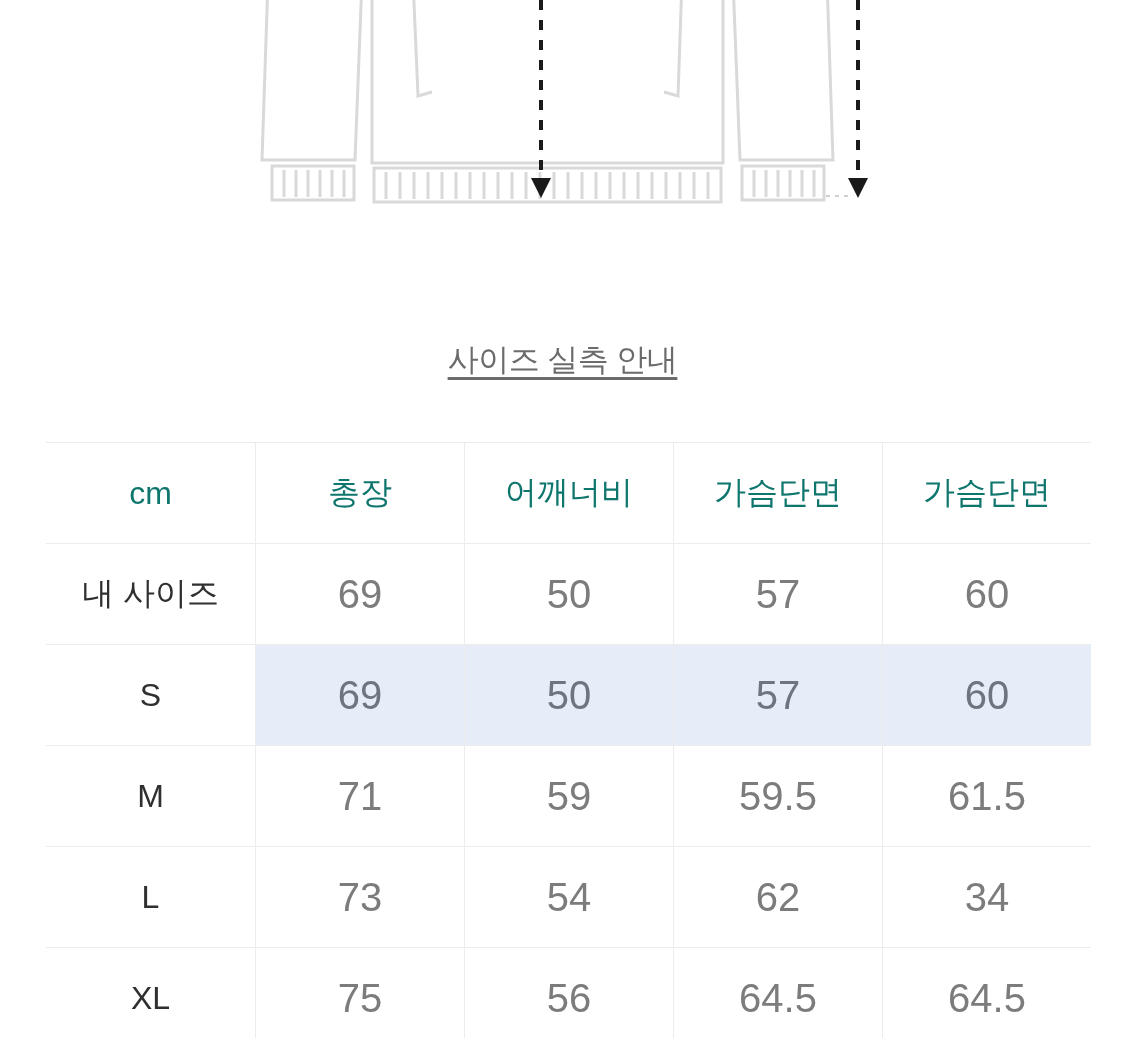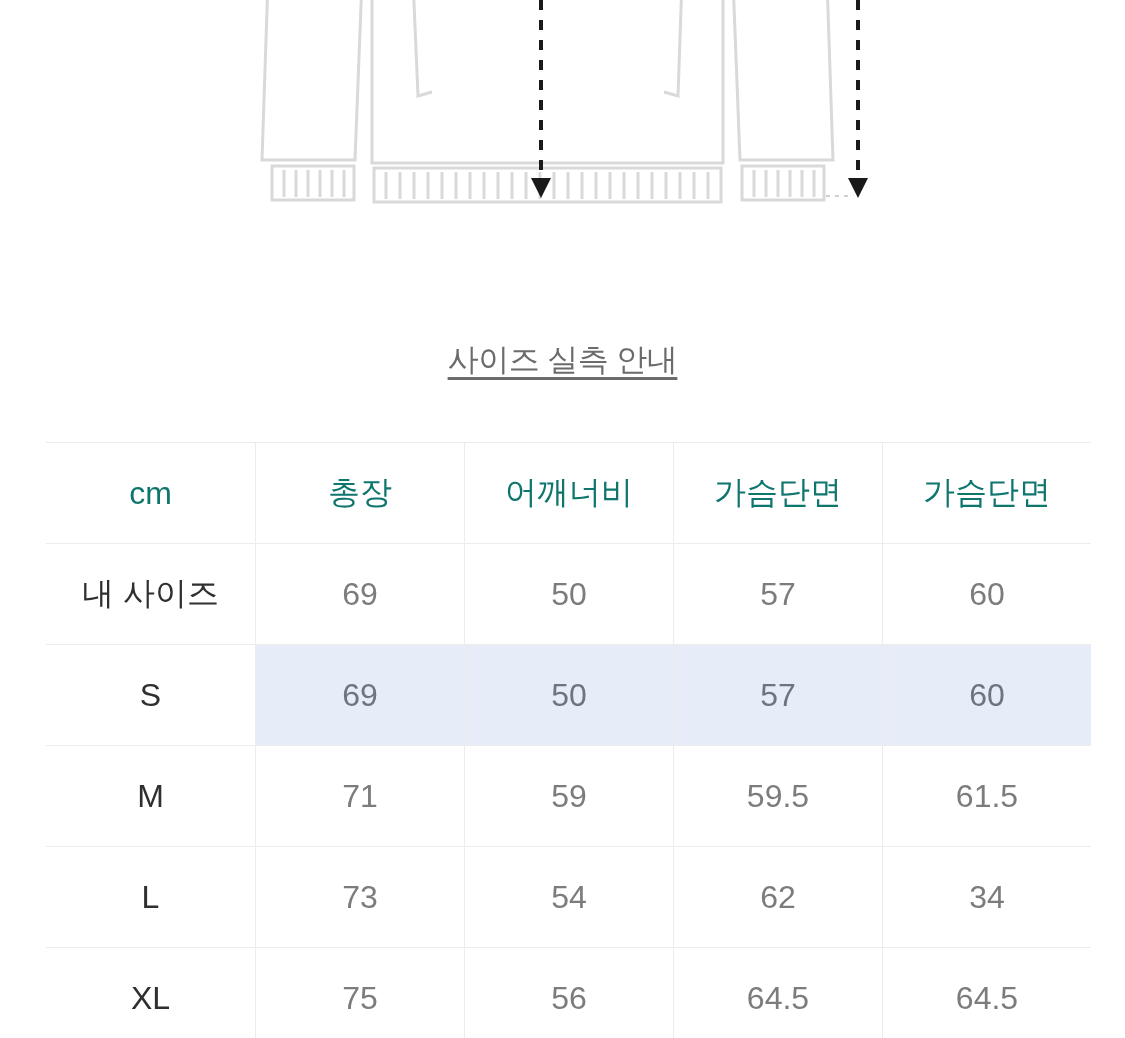--- a/index.html
+++ b/index.html
@@ -58,21 +58,21 @@
     table-layout: fixed;
   }
   table.size-table th,
   table.size-table td {
     border-top: 1px solid #ececec;
     border-bottom: 1px solid #ececec;
     height: 98px;
     text-align: center;
     vertical-align: middle;
     font-weight: normal;
-    font-size: 32px;
+    font-size: 40px;
     color: #7c7c7c;
   }
   table.size-table thead th {
     color: #0f766e;
     font-size: 32px;
   }
   table.size-table tbody th {
     color: #2f2f2f;
     font-size: 32px;
     text-align: center;

